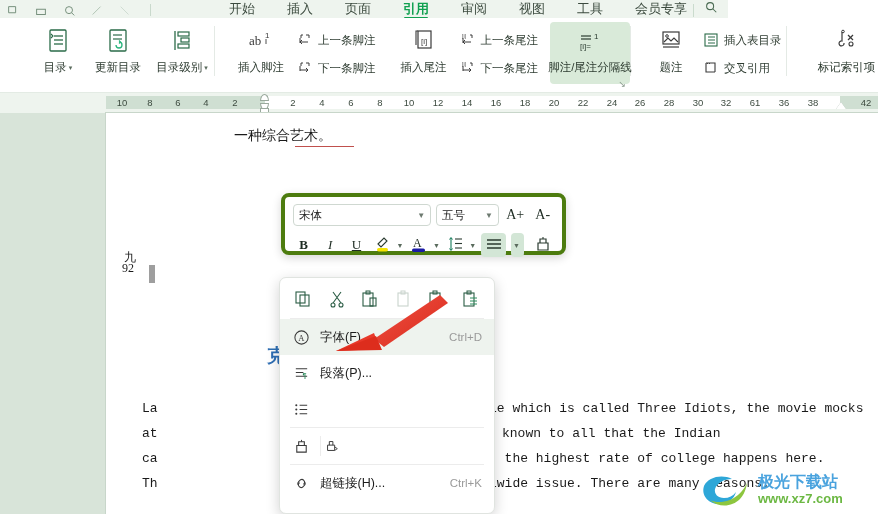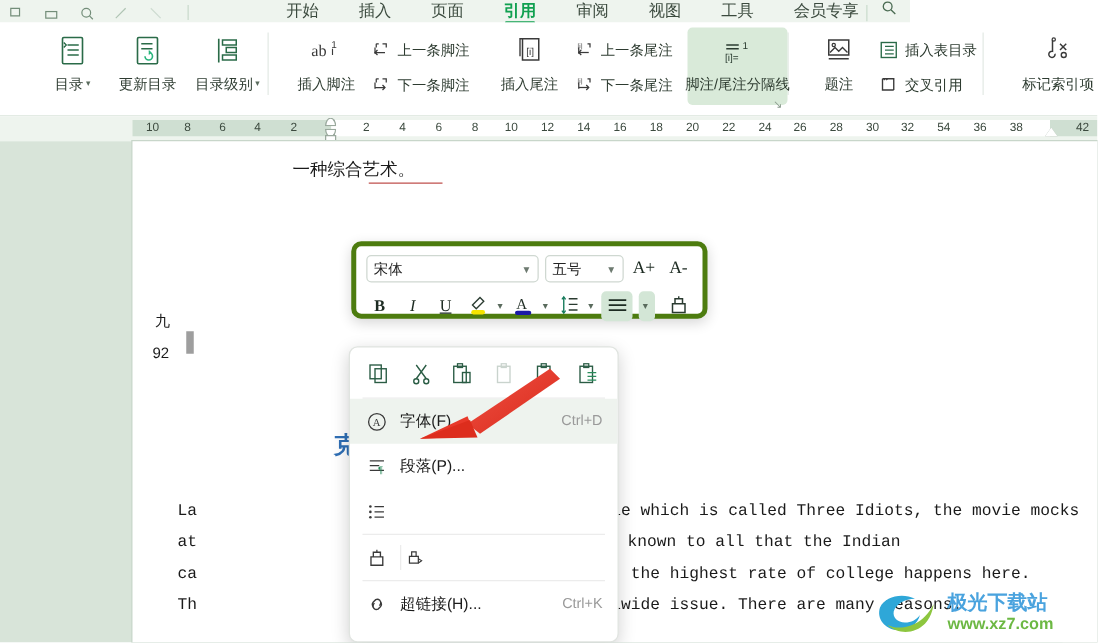--- a/index.html
+++ b/index.html
@@ -437,39 +437,39 @@
   <div class="ruler-num" style="left:467px;">14</div>
   <div class="ruler-num" style="left:496px;">16</div>
   <div class="ruler-num" style="left:525px;">18</div>
   <div class="ruler-num" style="left:554px;">20</div>
   <div class="ruler-num" style="left:583px;">22</div>
   <div class="ruler-num" style="left:612px;">24</div>
   <div class="ruler-num" style="left:640px;">26</div>
   <div class="ruler-num" style="left:669px;">28</div>
   <div class="ruler-num" style="left:698px;">30</div>
   <div class="ruler-num" style="left:726px;">32</div>
-  <div class="ruler-num" style="left:755px;">54</div>
+  <div class="ruler-num" style="left:755px;">61</div>
   <div class="ruler-num" style="left:784px;">36</div>
   <div class="ruler-num" style="left:813px;">38</div>
   <div class="ruler-num" style="left:866px;">42</div>
 
   <div class="indent-top" style="left:260px;"></div>
   <div class="indent-bot" style="left:260px;"></div>
   <div class="indent-sq" style="left:260px; top:15px;"></div>
   <div class="indent-tri" style="left:836px;"></div>
 </div>
 
 <div class="docarea">
   <div class="page">
 
     <div class="doc-text cn-text" style="left:128px; top:14px; font-size:14px;"><span>一种综合艺术。</span></div>
     <div style="position:absolute; left:189px; top:33px; width:59px; height:1px; background:#c0504d;"></div>
 
     <div class="gutter-num cn-text" style="left:18px; top:136px;">九</div>
-    <div class="gutter-num" style="left:16px; top:162px;">92</div>
+    <div class="gutter-num" style="left:16px; top:148px;font-family:Liberation Serif, serif;">92</div>
     <div class="cursor-bar" style="left:43px; top:152px; height:18px;"></div>
 
     <div class="heading-blue" style="position:absolute; left:161px; top:230px;">克</div>
 
     <div class="doc-text" style="left:36px; top:288px; font-size:13px;">La</div>
     <div class="doc-text" style="left:36px; top:313px; font-size:13px;">at</div>
     <div class="doc-text" style="left:36px; top:338px; font-size:13px;">ca</div>
     <div class="doc-text" style="left:36px; top:363px; font-size:13px;">Th</div>
 
     <div class="doc-text" style="left:383px; top:288px; font-size:13px;">ie which is called Three Idiots, the movie mocks</div>

